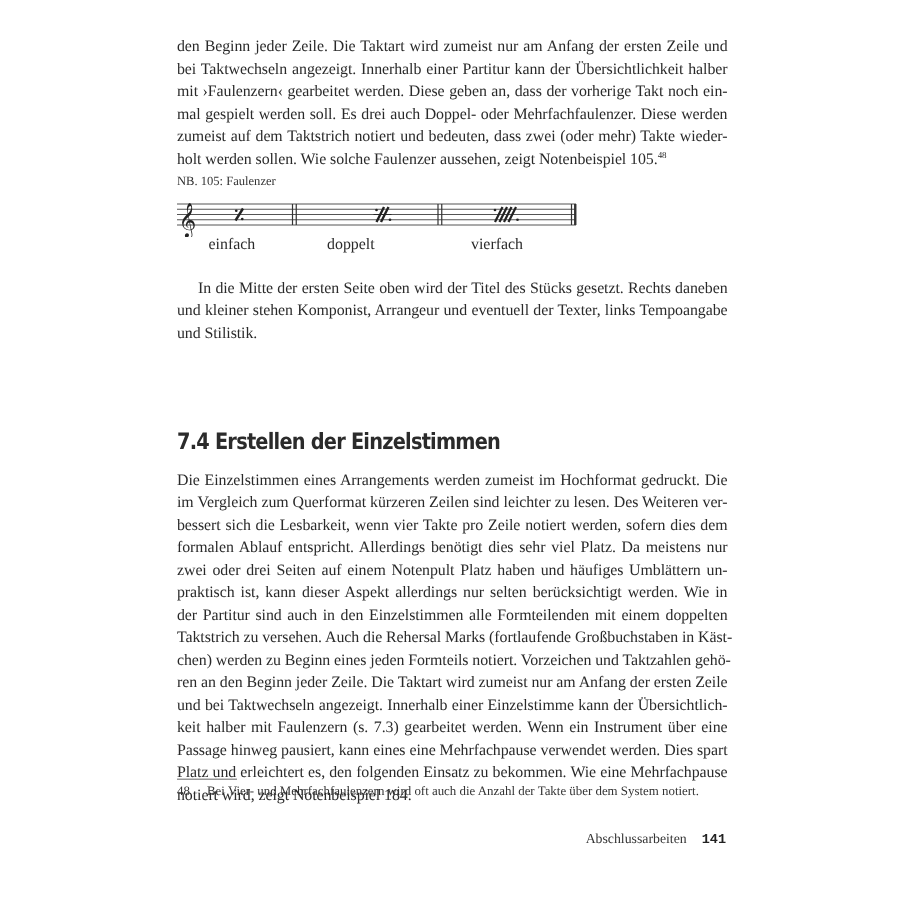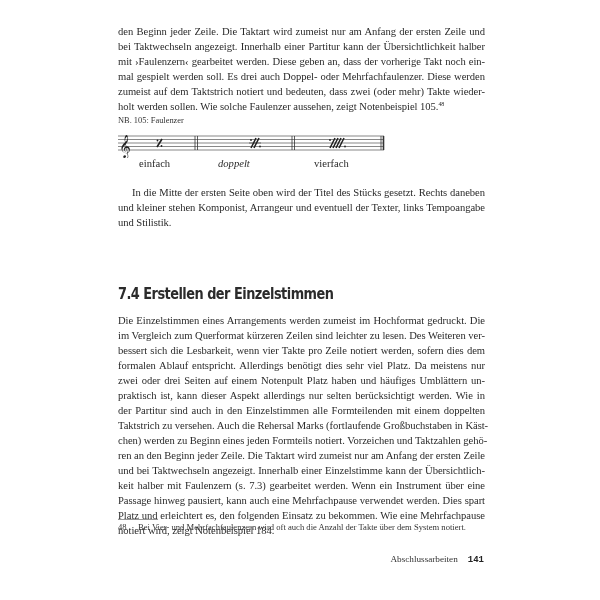--- a/index.html
+++ b/index.html
@@ -87,21 +87,21 @@
         <circle cx="227" cy="18.5" r="0.9"></circle>
       </g>
 
       <g stroke="#333">
         <line x1="263" y1="8" x2="263" y2="22" stroke-width="0.8"></line>
         <line x1="265.5" y1="8" x2="265.5" y2="22" stroke-width="1.6"></line>
       </g>
     </svg>
   </div>
   <div class="ex-label" style="left:139px;">einfach</div>
-  <div class="ex-label" style="left:218px;font-style:italic;">doppelt</div>
+  <div class="ex-label" style="left:218px;">doppelt</div>
   <div class="ex-label" style="left:314px;">vierfach</div>
 
   <div class="text-block" style="top:185px;">
     <p style="padding-left:0;">
       <span class="line" style="padding-left:14px;">In die Mitte der ersten Seite oben wird der Titel des Stücks gesetzt. Rechts daneben</span>
       <span class="line">und kleiner stehen Komponist, Arrangeur und eventuell der Texter, links Tempoangabe</span>
       <span class="line last">und Stilistik.</span>
     </p>
   </div>
 
@@ -113,21 +113,21 @@
     <span class="line">bessert sich die Lesbarkeit, wenn vier Takte pro Zeile notiert werden, sofern dies dem</span>
     <span class="line">formalen Ablauf entspricht. Allerdings benötigt dies sehr viel Platz. Da meistens nur</span>
     <span class="line">zwei oder drei Seiten auf einem Notenpult Platz haben und häufiges Umblättern un-</span>
     <span class="line">praktisch ist, kann dieser Aspekt allerdings nur selten berücksichtigt werden. Wie in</span>
     <span class="line">der Partitur sind auch in den Einzelstimmen alle Formteilenden mit einem doppelten</span>
     <span class="line">Taktstrich zu versehen. Auch die Rehersal Marks (fortlaufende Großbuchstaben in Käst-</span>
     <span class="line">chen) werden zu Beginn eines jeden Formteils notiert. Vorzeichen und Taktzahlen gehö-</span>
     <span class="line">ren an den Beginn jeder Zeile. Die Taktart wird zumeist nur am Anfang der ersten Zeile</span>
     <span class="line">und bei Taktwechseln angezeigt. Innerhalb einer Einzelstimme kann der Übersichtlich-</span>
     <span class="line">keit halber mit Faulenzern (s. 7.3) gearbeitet werden. Wenn ein Instrument über eine</span>
-    <span class="line">Passage hinweg pausiert, kann auch eine Mehrfachpause verwendet werden. Dies spart</span>
+    <span class="line">Passage hinweg pausiert, kann eines eine Mehrfachpause verwendet werden. Dies spart</span>
     <span class="line">Platz und erleichtert es, den folgenden Einsatz zu bekommen. Wie eine Mehrfachpause</span>
     <span class="line last">notiert wird, zeigt Notenbeispiel 184.</span>
   </div>
 
   <div class="fn-rule"></div>
   <div class="footnote">
     <span class="fn-num">48</span><span>Bei Vier- und Mehrfachfaulenzern wird oft auch die Anzahl der Takte über dem System notiert.</span>
   </div>
 
   <div class="running-footer">

